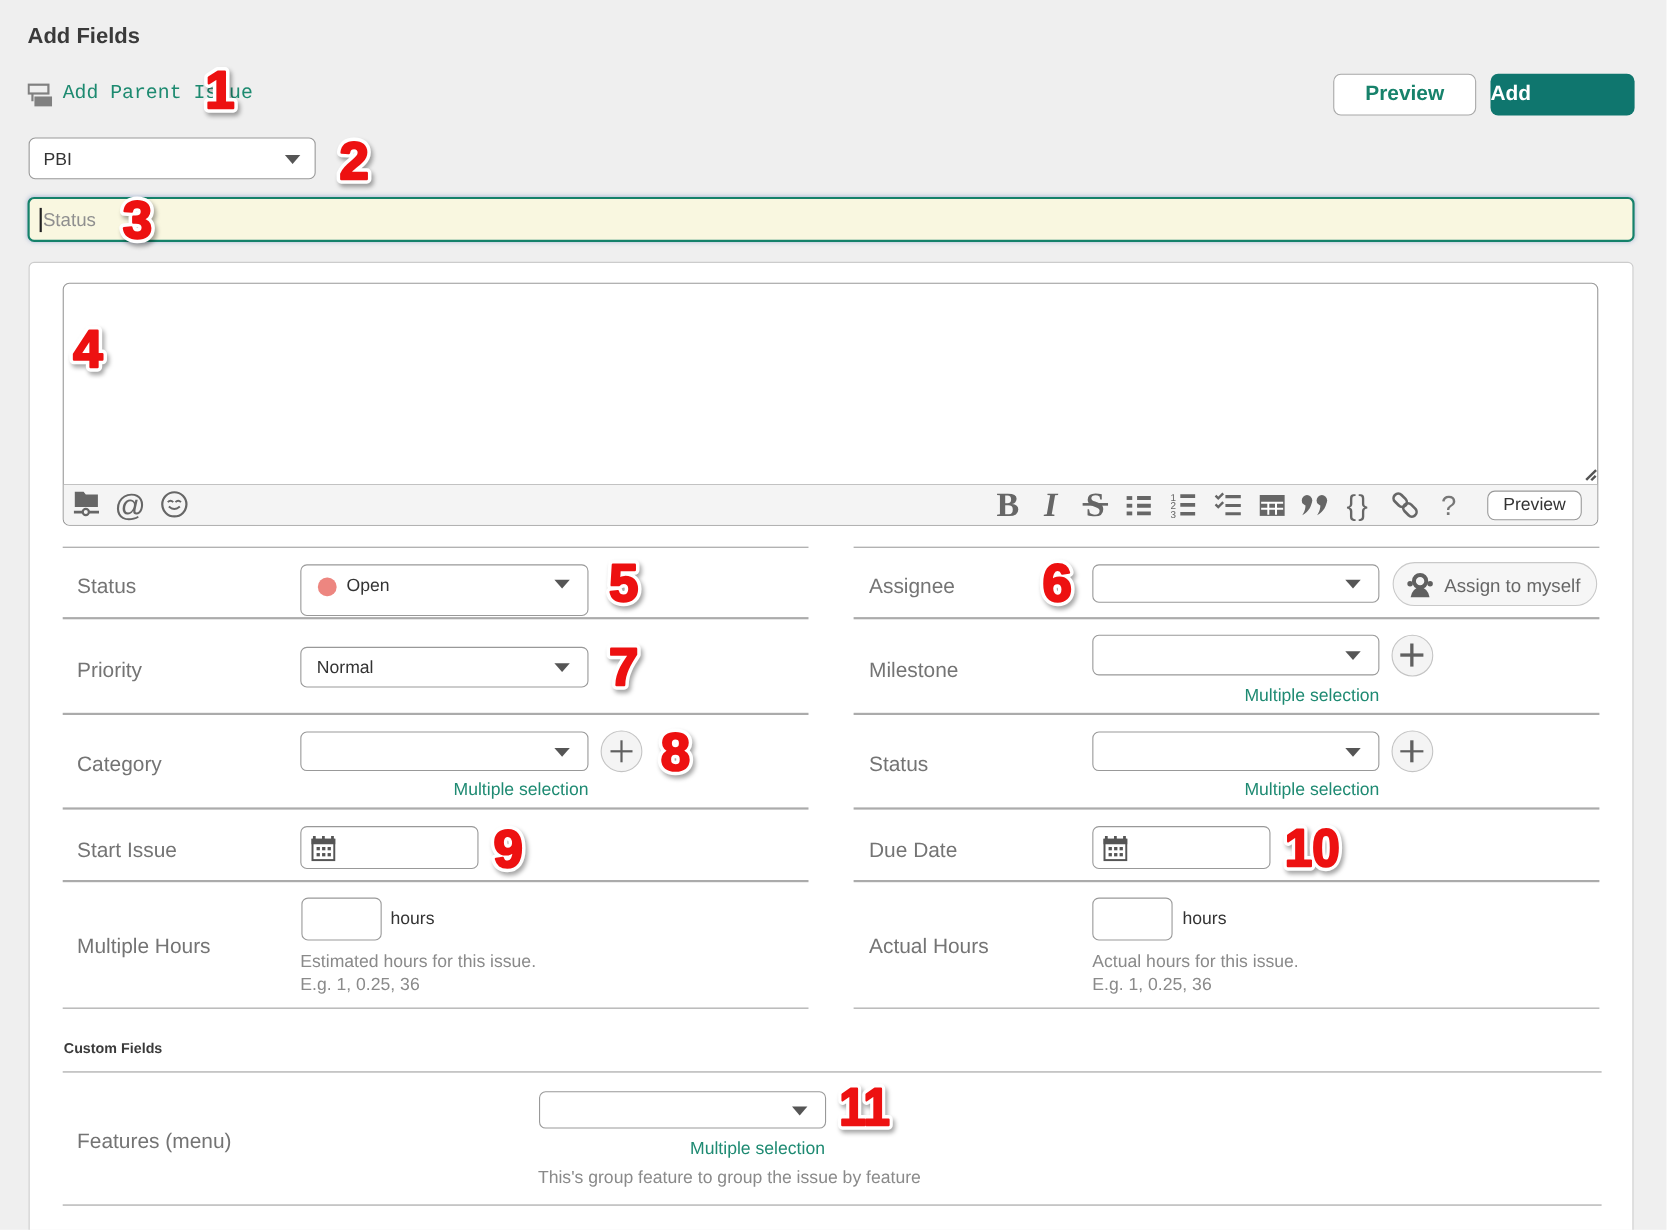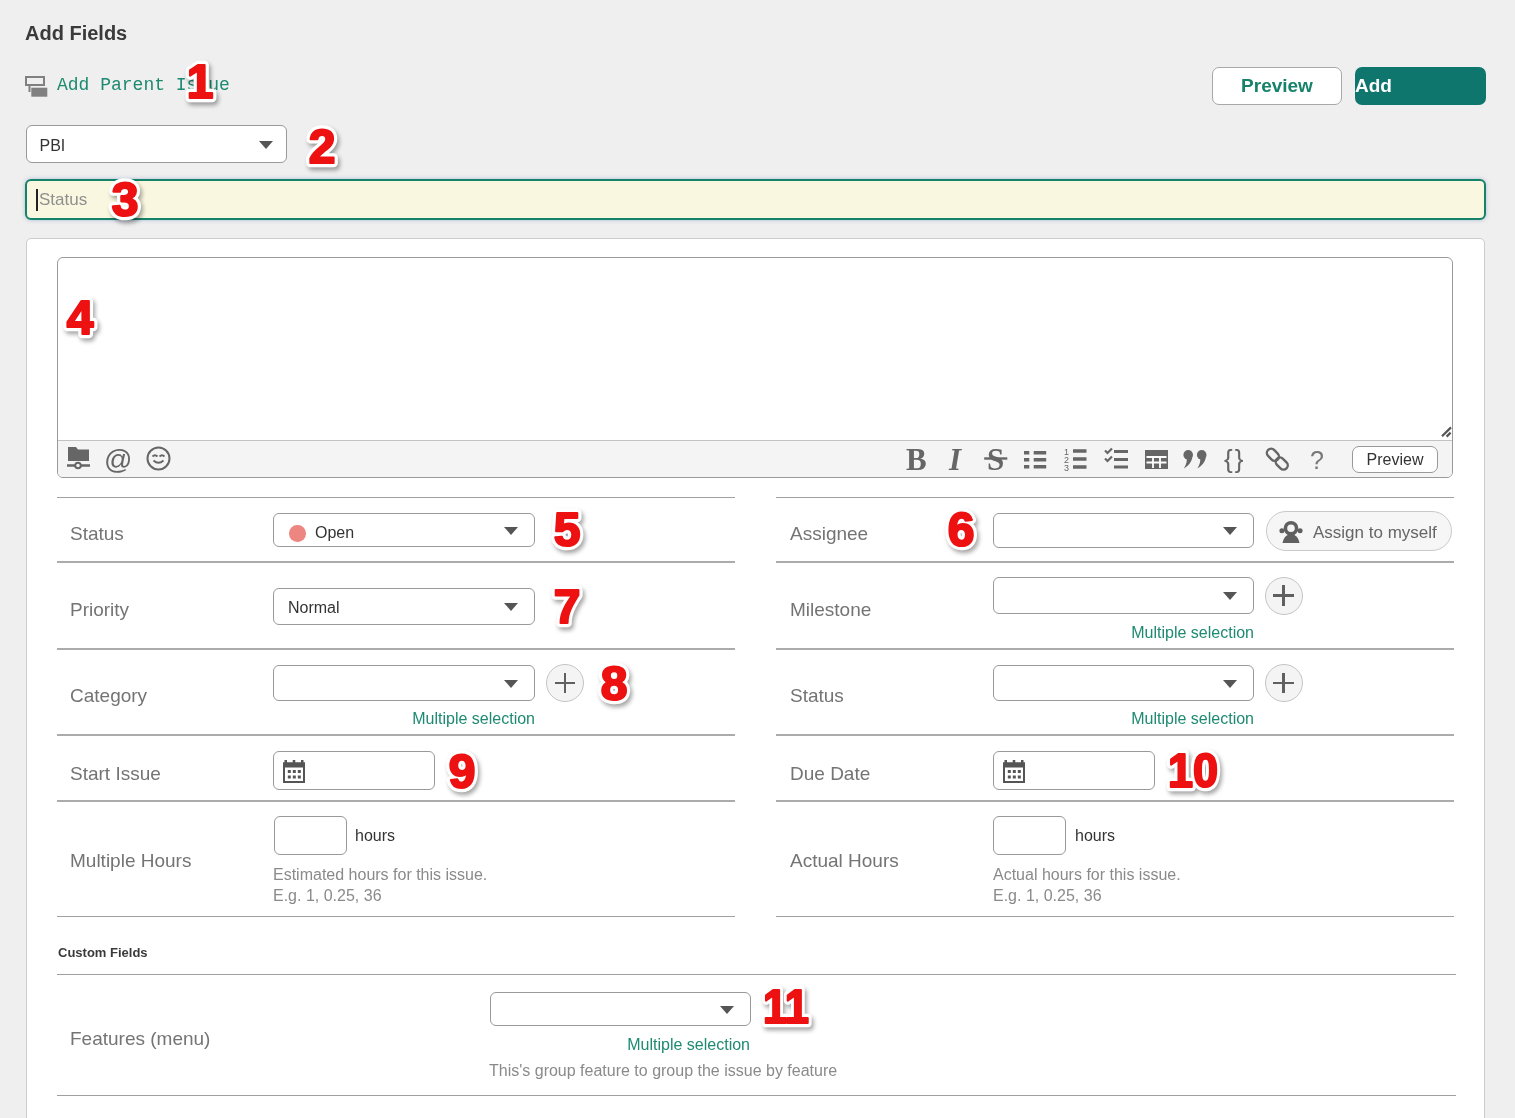--- a/index.html
+++ b/index.html
@@ -137,21 +137,21 @@
   <div class="label" style="left:790px;top:522.5px">Assignee</div>
   <div class="label" style="left:70px;top:598.5px">Priority</div>
   <div class="label" style="left:790px;top:598.5px">Milestone</div>
   <div class="label" style="left:70px;top:684.5px">Category</div>
   <div class="label" style="left:790px;top:684.5px">Status</div>
   <div class="label" style="left:70px;top:762.5px">Start Issue</div>
   <div class="label" style="left:790px;top:762.5px">Due Date</div>
   <div class="label" style="left:70px;top:849.5px">Multiple Hours</div>
   <div class="label" style="left:790px;top:849.5px">Actual Hours</div>
 
-  <div class="select" style="left:273px;top:513px;width:262px;height:34px">
+  <div class="select" style="left:273px;top:513px;width:262px;height:47px">
     <span style="position:absolute;left:15px;top:11px;width:16.5px;height:16.5px;border-radius:50%;background:#ed8680"></span>
     <span style="position:absolute;left:41px;top:9.5px">Open</span>
     <span class="arr" style="left:230px;top:13px"></span>
   </div>
   <div class="select" style="left:273px;top:588px;width:262px;height:37px">
     <span style="position:absolute;left:14px;top:10px">Normal</span>
     <span class="arr" style="left:230px;top:14px"></span>
   </div>
   <div class="select" style="left:273px;top:665px;width:262px;height:36px">
     <span class="arr" style="left:230px;top:14px"></span>

